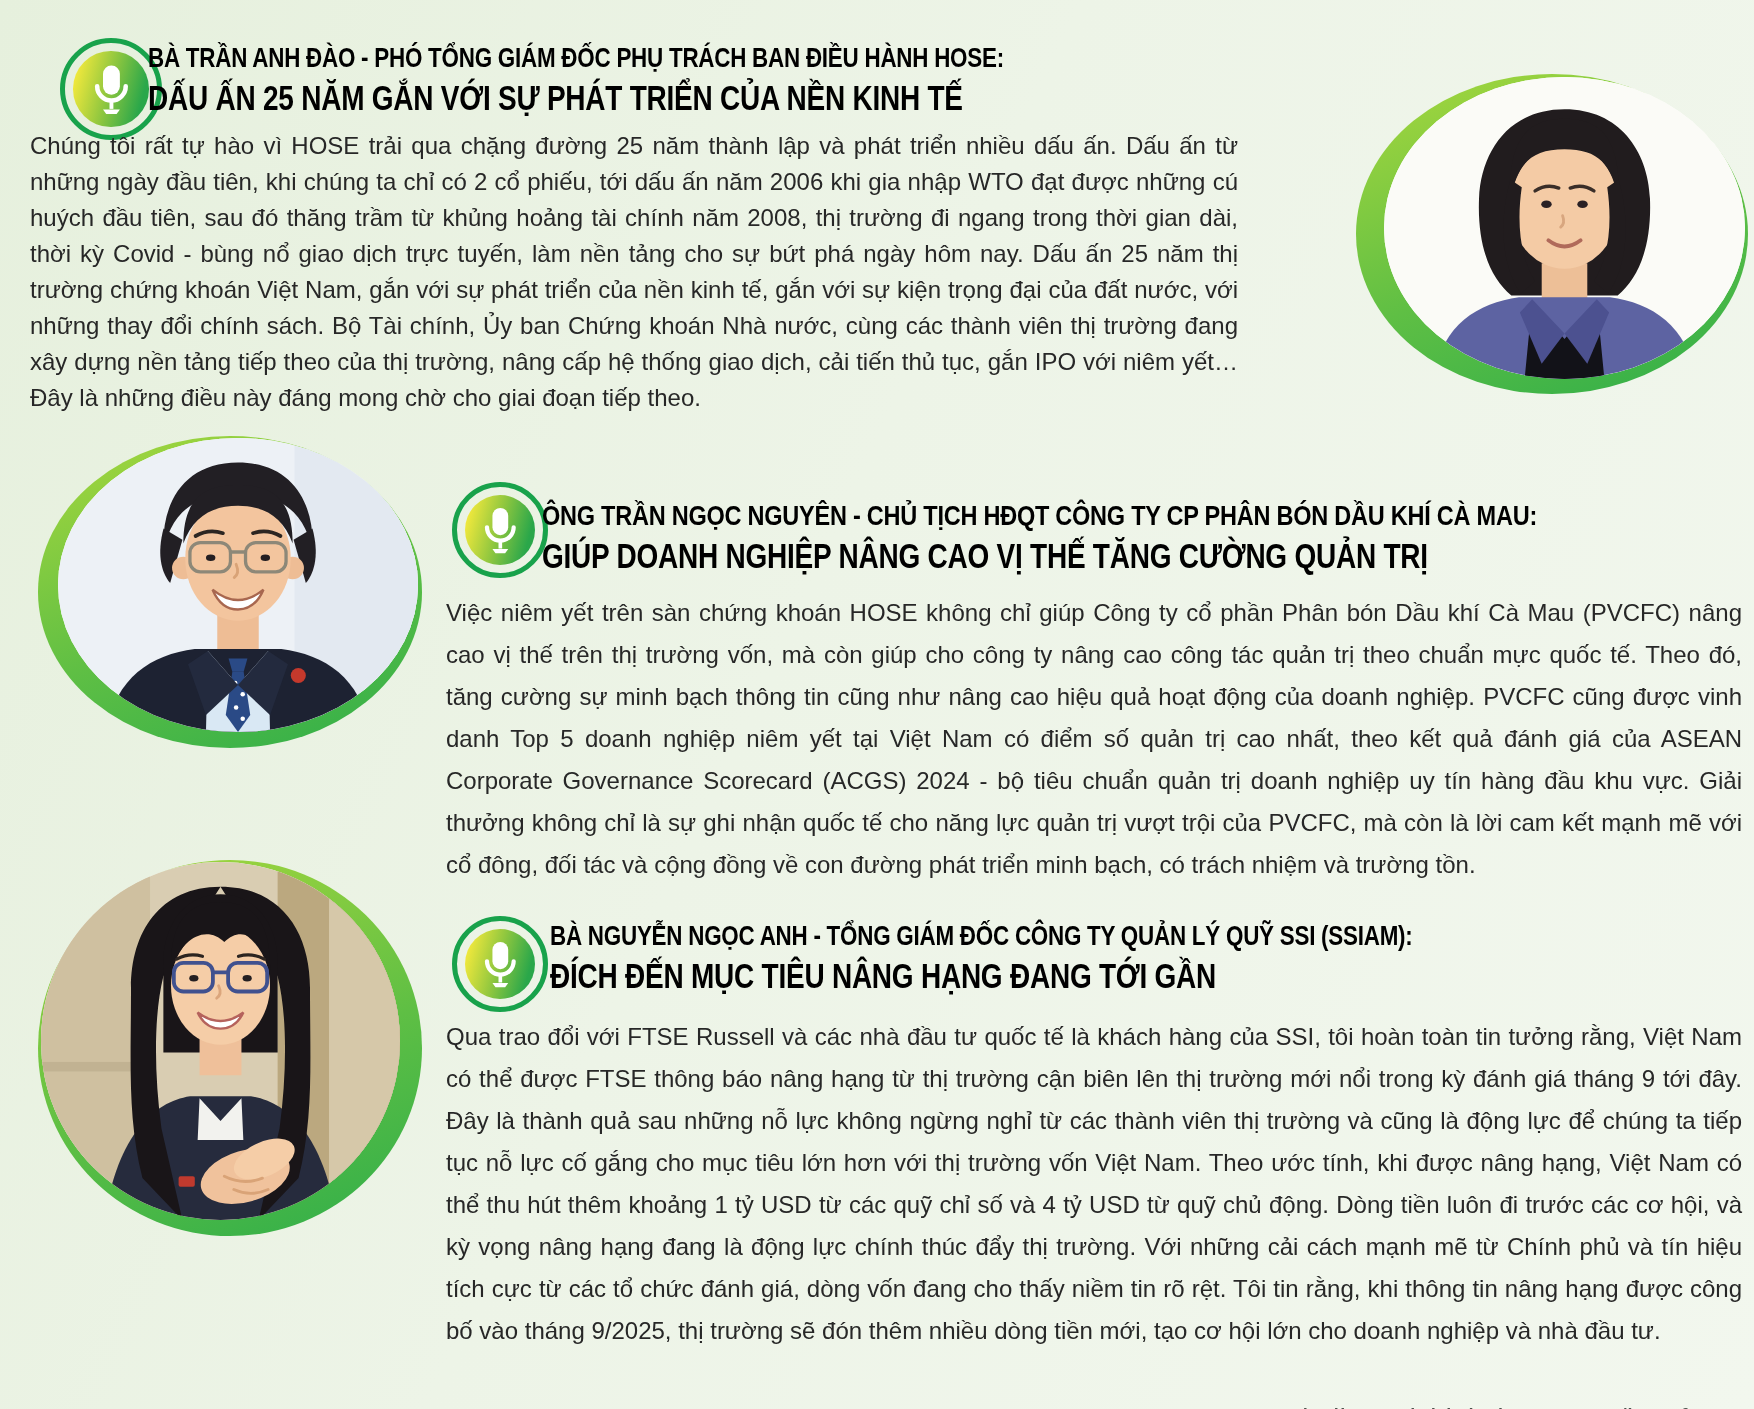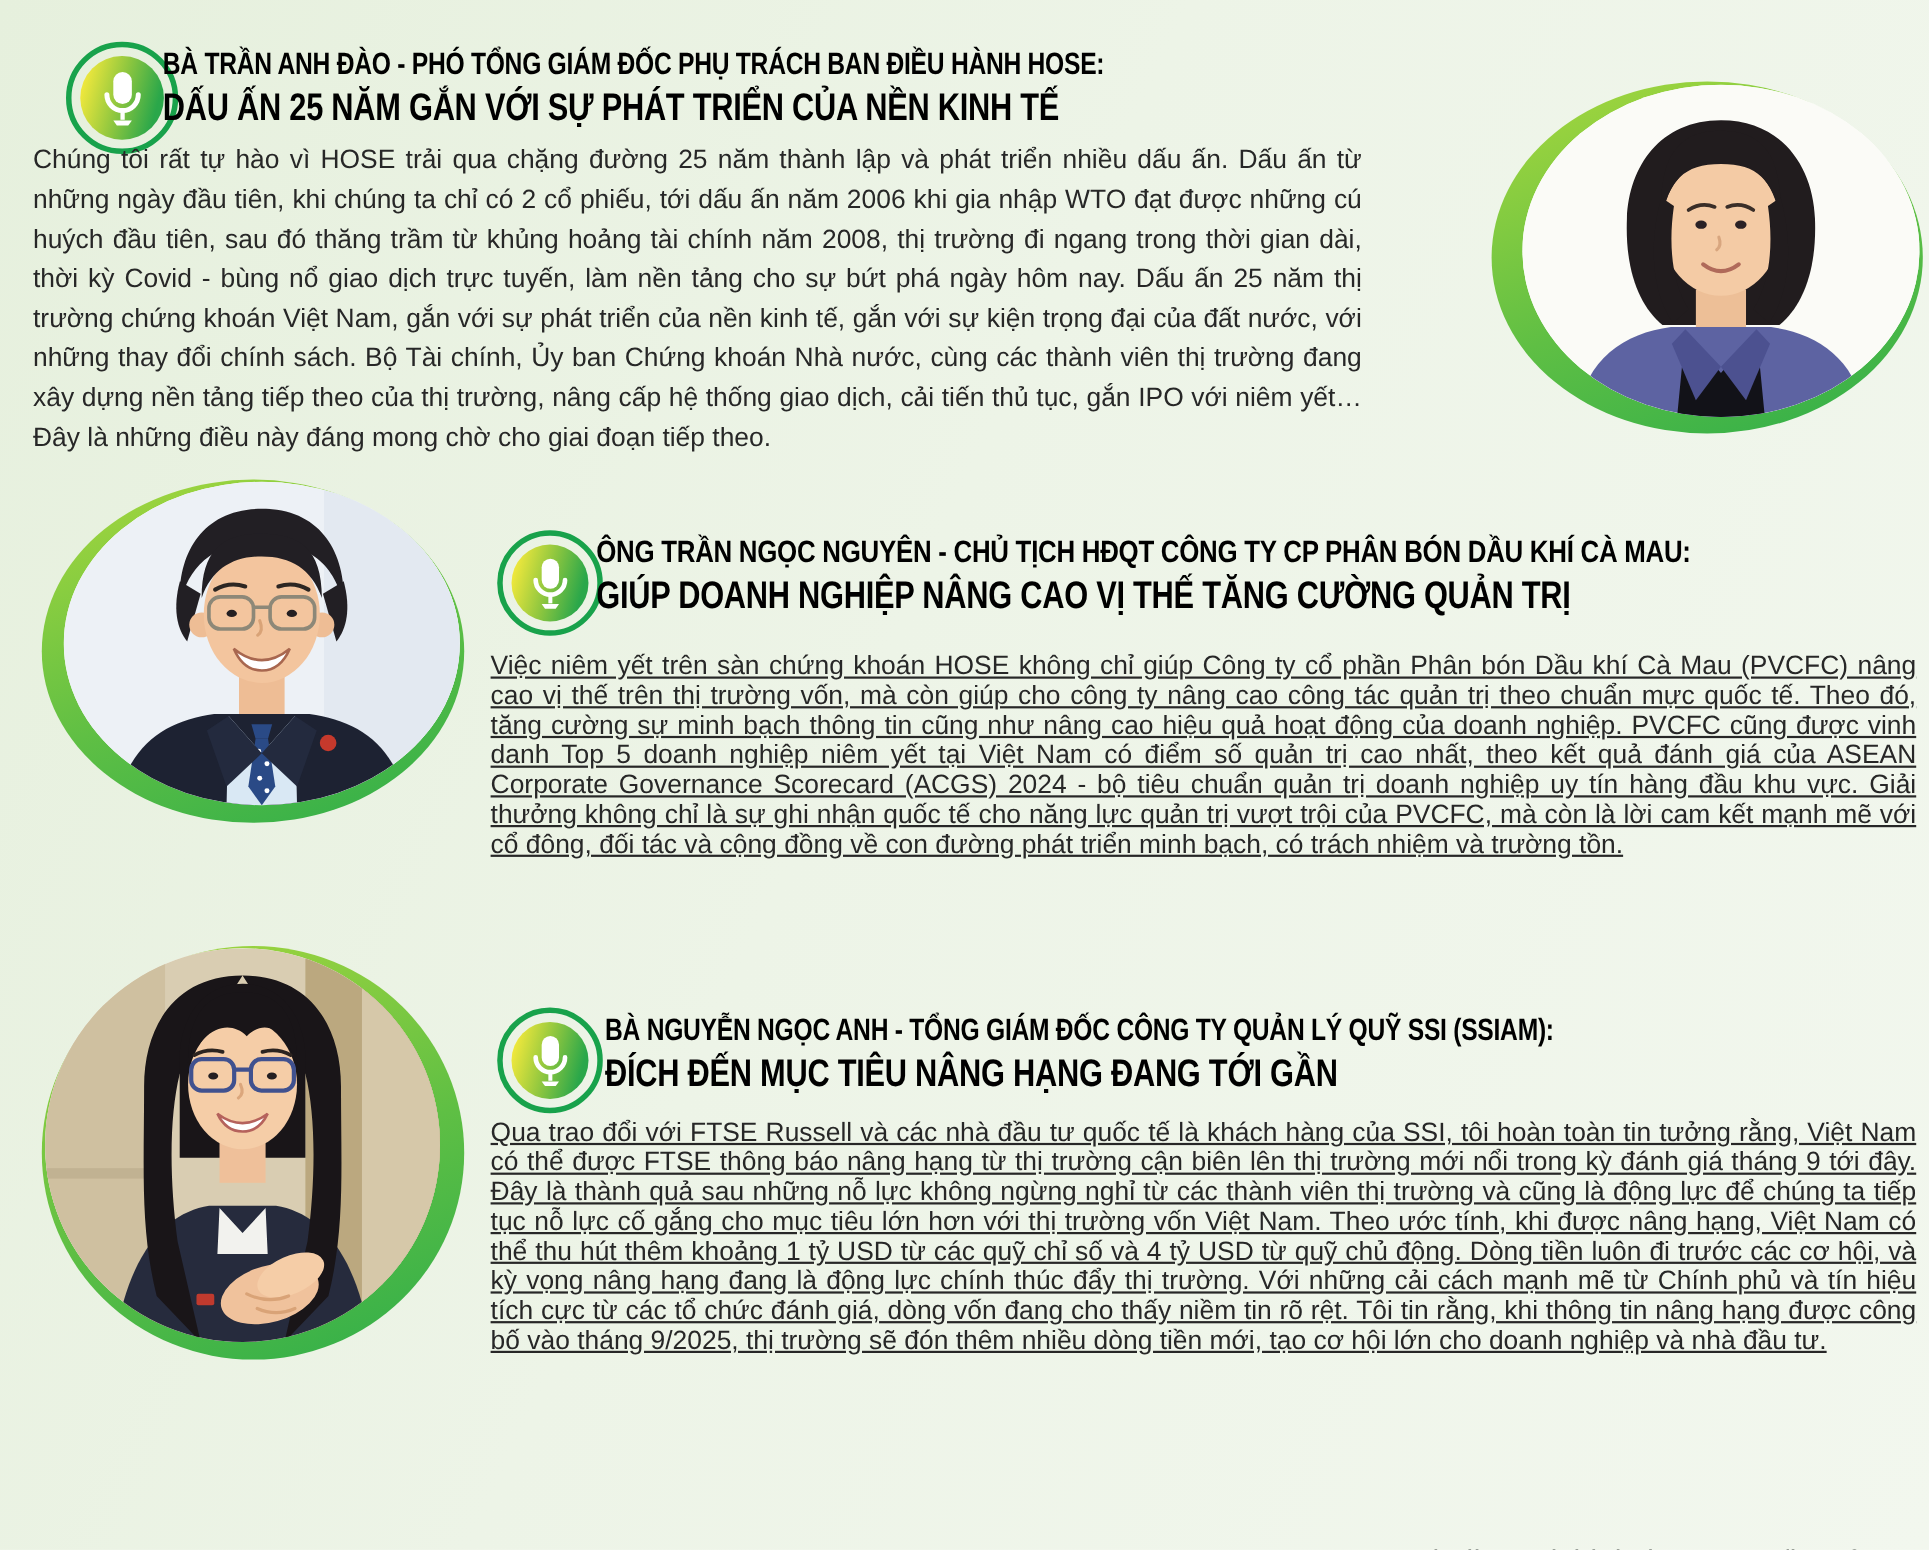--- a/index.html
+++ b/index.html
@@ -31,21 +31,21 @@
   }
   .headline{
     font-weight:700;color:#000;font-size:35px;line-height:42px;letter-spacing:-0.3px;margin-top:3px;
   }
   
   .quote{
     position:absolute;margin:0;
     font-size:24px;line-height:36px;
     text-align:justify;color:#272727;
   }
-  .quote.tight{line-height:27px;text-decoration:underline;}
+  .quote.tight{line-height:42px;}
   
   .photo{
     position:absolute;border-radius:50%;
     background:linear-gradient(160deg,#a9d83d 0%,#5fbf44 55%,#2fae4a 100%);
   }
   .photo-inner{
     position:absolute;border-radius:50%;overflow:hidden;background:#fff;
   }
   .photo-inner svg{width:100%;height:100%;display:block;}
   .footer{
@@ -103,21 +103,21 @@
     <div class="badge" style="left:452px;top:482px;width:96px;height:96px">
       <div class="badge-inner">
         <svg viewBox="0 0 100 100" aria-hidden="true">
           <rect x="37" y="13" width="26" height="45" rx="13" fill="#fff"></rect>
           <path d="M28 45 a22 22 0 0 0 44 0" fill="none" stroke="#fff" stroke-width="7" stroke-linecap="round"></path>
           <rect x="47" y="67" width="6" height="13" fill="#fff"></rect>
           <path d="M37 81 h26 l-5 7 h-16 z" fill="#fff"></path>
         </svg>
       </div>
     </div>
-    <div class="hdr" style="left:542px;top:486px">
+    <div class="hdr" style="left:542px;top:500px">
       <div class="speaker cond" style="transform:scaleX(0.84)">ÔNG TRẦN NGỌC NGUYÊN - CHỦ TỊCH HĐQT CÔNG TY CP PHÂN BÓN DẦU KHÍ CÀ MAU:</div>
       <div class="headline cond">GIÚP DOANH NGHIỆP NÂNG CAO VỊ THẾ TĂNG CƯỜNG QUẢN TRỊ</div>
     </div>
     <p class="quote tight" style="left:446px;top:592px;width:1296px">Việc niêm yết trên sàn chứng khoán HOSE không chỉ giúp Công ty cổ phần Phân bón Dầu khí Cà Mau (PVCFC) nâng cao vị thế trên thị trường vốn, mà còn giúp cho công ty nâng cao công tác quản trị theo chuẩn mực quốc tế. Theo đó, tăng cường sự minh bạch thông tin cũng như nâng cao hiệu quả hoạt động của doanh nghiệp. PVCFC cũng được vinh danh Top 5 doanh nghiệp niêm yết tại Việt Nam có điểm số quản trị cao nhất, theo kết quả đánh giá của ASEAN Corporate Governance Scorecard (ACGS) 2024 - bộ tiêu chuẩn quản trị doanh nghiệp uy tín hàng đầu khu vực. Giải thưởng không chỉ là sự ghi nhận quốc tế cho năng lực quản trị vượt trội của PVCFC, mà còn là lời cam kết mạnh mẽ với cổ đông, đối tác và cộng đồng về con đường phát triển minh bạch, có trách nhiệm và trường tồn.</p>
 
     <div class="photo" style="left:38px;top:436px;width:384px;height:312px" aria-label="Chân dung ông Trần Ngọc Nguyên, đeo kính, vest tối màu, cà vạt chấm bi">
       <div class="photo-inner" style="left:20px;top:2px;right:4px;bottom:16px">
         <svg viewBox="0 0 384 312" preserveAspectRatio="xMidYMid slice" aria-hidden="true">
           <rect width="384" height="312" fill="#edf1f6"></rect>
           <rect x="252" width="132" height="312" fill="#e3e9f1"></rect>

